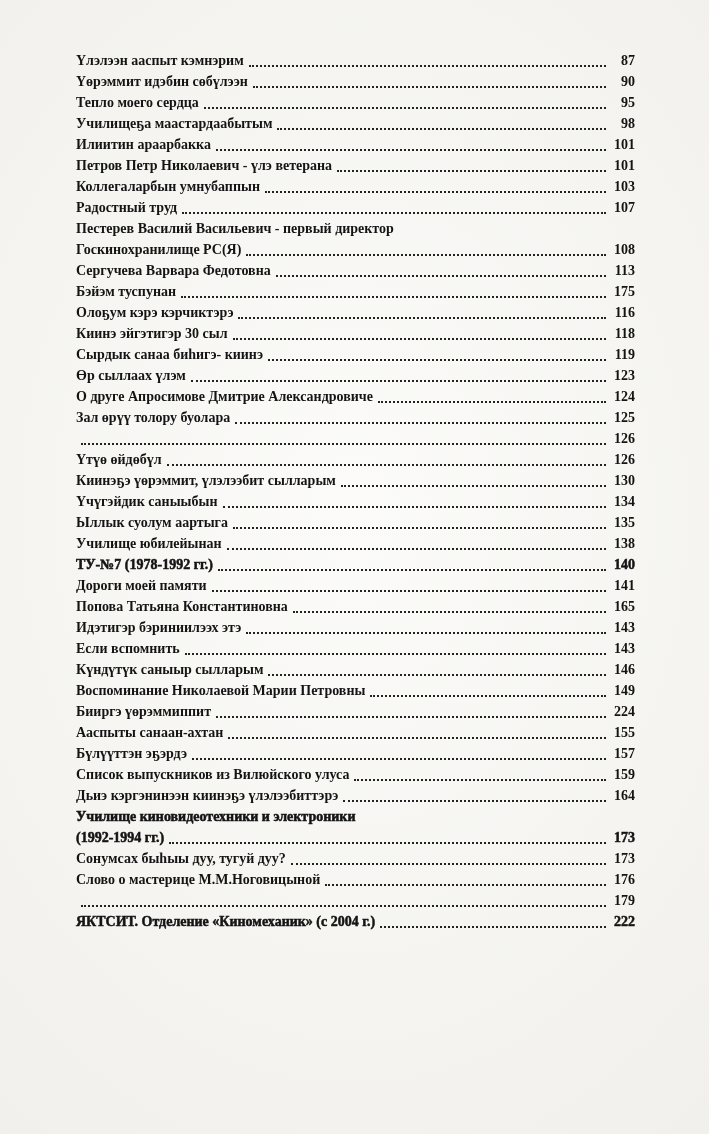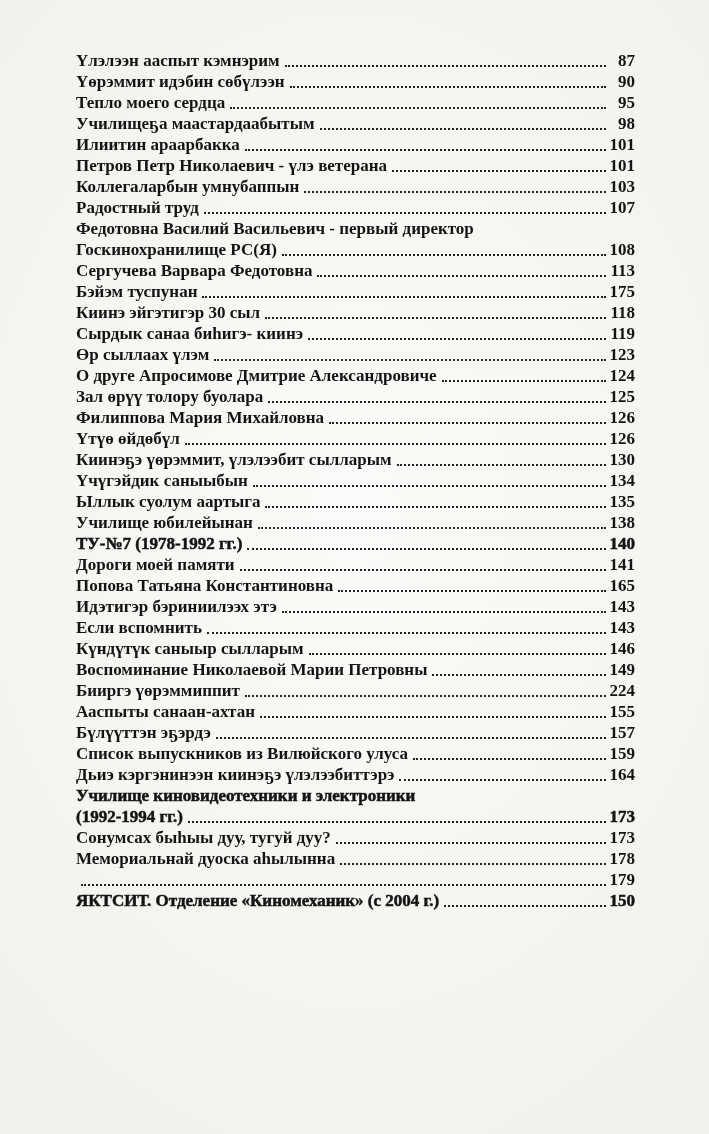--- a/index.html
+++ b/index.html
@@ -25,21 +25,21 @@
       radial-gradient(ellipse 120% 100% at 50% 45%, rgba(255,255,255,0.5), rgba(180,178,170,0.18)),
       var(--paper);
   }
   .toc-list {
     display: block;
   }
   .toc-row {
     display: flex;
     align-items: flex-start;
     height: 21px;
-    font-size: 17px;
+    font-size: 14px;
     font-weight: 700;
     line-height: 21px;
     white-space: nowrap;
   }
   .toc-row.strong .toc-title,
   .toc-row.strong .toc-page {
     -webkit-text-stroke: 0.5px currentColor;
   }
   .toc-title {
     flex: 0 0 auto;
@@ -104,39 +104,44 @@
     <span class="toc-title">Коллегаларбын умнубаппын</span>
     <span class="toc-leader"></span>
     <span class="toc-page">103</span>
   </div>
       <div class="toc-row">
     <span class="toc-title">Радостный труд</span>
     <span class="toc-leader"></span>
     <span class="toc-page">107</span>
   </div>
       <div class="toc-row">
-    <span class="toc-title">Федотовна Василий Васильевич - первый директор</span>
+    <span class="toc-title">Пестерев Василий Васильевич - первый директор</span>
 
   </div>
       <div class="toc-row">
     <span class="toc-title">Госкинохранилище РС(Я)</span>
     <span class="toc-leader"></span>
     <span class="toc-page">108</span>
   </div>
       <div class="toc-row">
     <span class="toc-title">Сергучева Варвара Федотовна</span>
     <span class="toc-leader"></span>
     <span class="toc-page">113</span>
   </div>
       <div class="toc-row">
     <span class="toc-title">Бэйэм туспунан</span>
     <span class="toc-leader"></span>
     <span class="toc-page">175</span>
   </div>
       <div class="toc-row">
+    <span class="toc-title">Олоҕум кэрэ кэрчиктэрэ</span>
+    <span class="toc-leader"></span>
+    <span class="toc-page">116</span>
+  </div>
+      <div class="toc-row">
     <span class="toc-title">Киинэ эйгэтигэр 30 сыл</span>
     <span class="toc-leader"></span>
     <span class="toc-page">118</span>
   </div>
       <div class="toc-row">
     <span class="toc-title">Сырдык санаа биһигэ- киинэ</span>
     <span class="toc-leader"></span>
     <span class="toc-page">119</span>
   </div>
       <div class="toc-row">
@@ -148,21 +153,20 @@
     <span class="toc-title">О друге Апросимове Дмитрие Александровиче</span>
     <span class="toc-leader"></span>
     <span class="toc-page">124</span>
   </div>
       <div class="toc-row">
     <span class="toc-title">Зал өрүү толору буолара</span>
     <span class="toc-leader"></span>
     <span class="toc-page">125</span>
   </div>
       <div class="toc-row">
-    <span class="toc-title">Филиппова Мария Михайловна</span>
     <span class="toc-leader"></span>
     <span class="toc-page">126</span>
   </div>
       <div class="toc-row">
     <span class="toc-title">Үтүө өйдөбүл</span>
     <span class="toc-leader"></span>
     <span class="toc-page">126</span>
   </div>
       <div class="toc-row">
     <span class="toc-title">Киинэҕэ үөрэммит, үлэлээбит сылларым</span>
@@ -252,27 +256,27 @@
     <span class="toc-title">(1992-1994 гг.)</span>
     <span class="toc-leader"></span>
     <span class="toc-page">173</span>
   </div>
       <div class="toc-row">
     <span class="toc-title">Сонумсах быһыы дуу, тугуй дуу?</span>
     <span class="toc-leader"></span>
     <span class="toc-page">173</span>
   </div>
       <div class="toc-row">
-    <span class="toc-title">Мемориальнай дуоска аһылынна</span>
-    <span class="toc-leader"></span>
-    <span class="toc-page">178</span>
+    <span class="toc-title">Слово о мастерице М.М.Ноговицыной</span>
+    <span class="toc-leader"></span>
+    <span class="toc-page">176</span>
   </div>
       <div class="toc-row">
     <span class="toc-leader"></span>
     <span class="toc-page">179</span>
   </div>
       <div class="toc-row strong">
     <span class="toc-title">ЯКТСИТ. Отделение «Киномеханик» (с 2004 г.)</span>
     <span class="toc-leader"></span>
-    <span class="toc-page">150</span>
+    <span class="toc-page">222</span>
   </div>
     </div>
 </div>
 
 </body></html>

